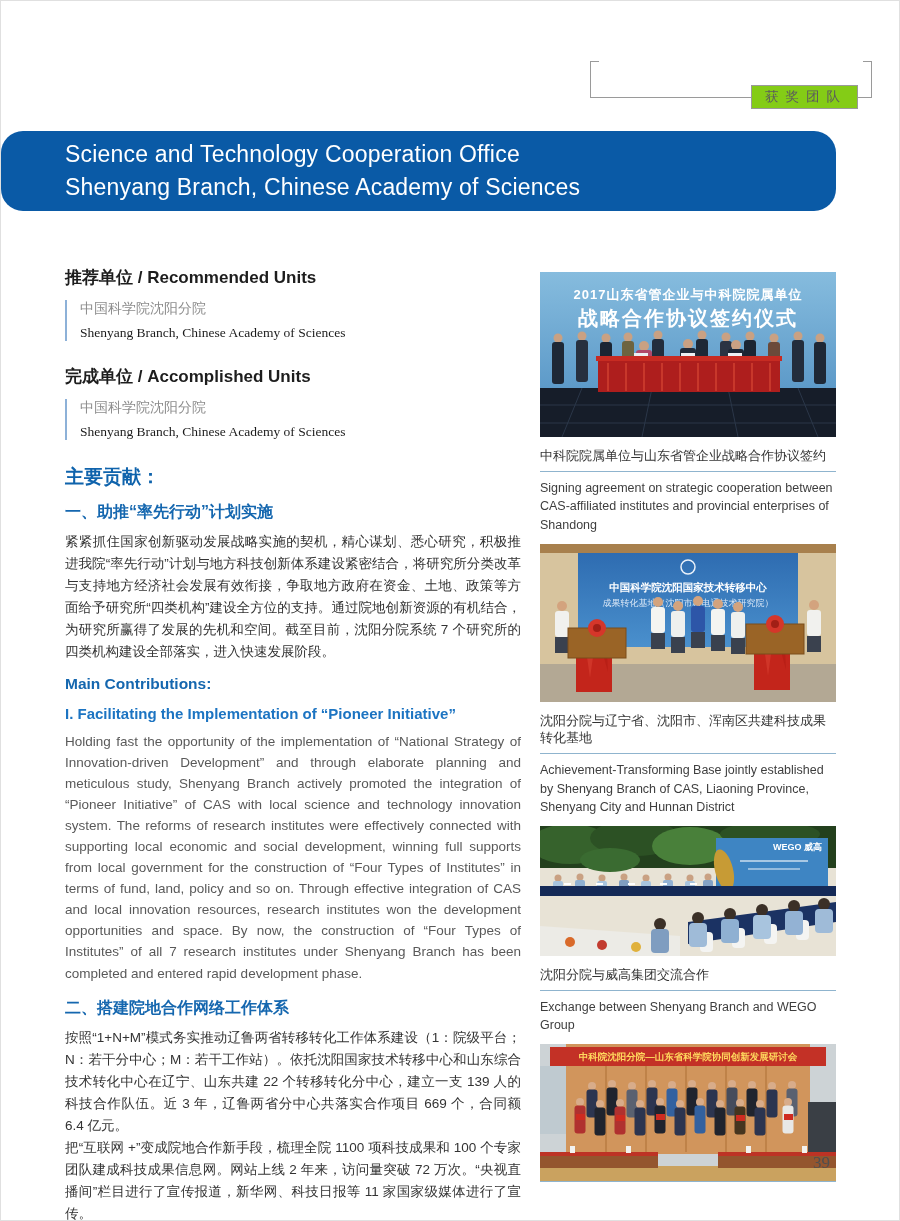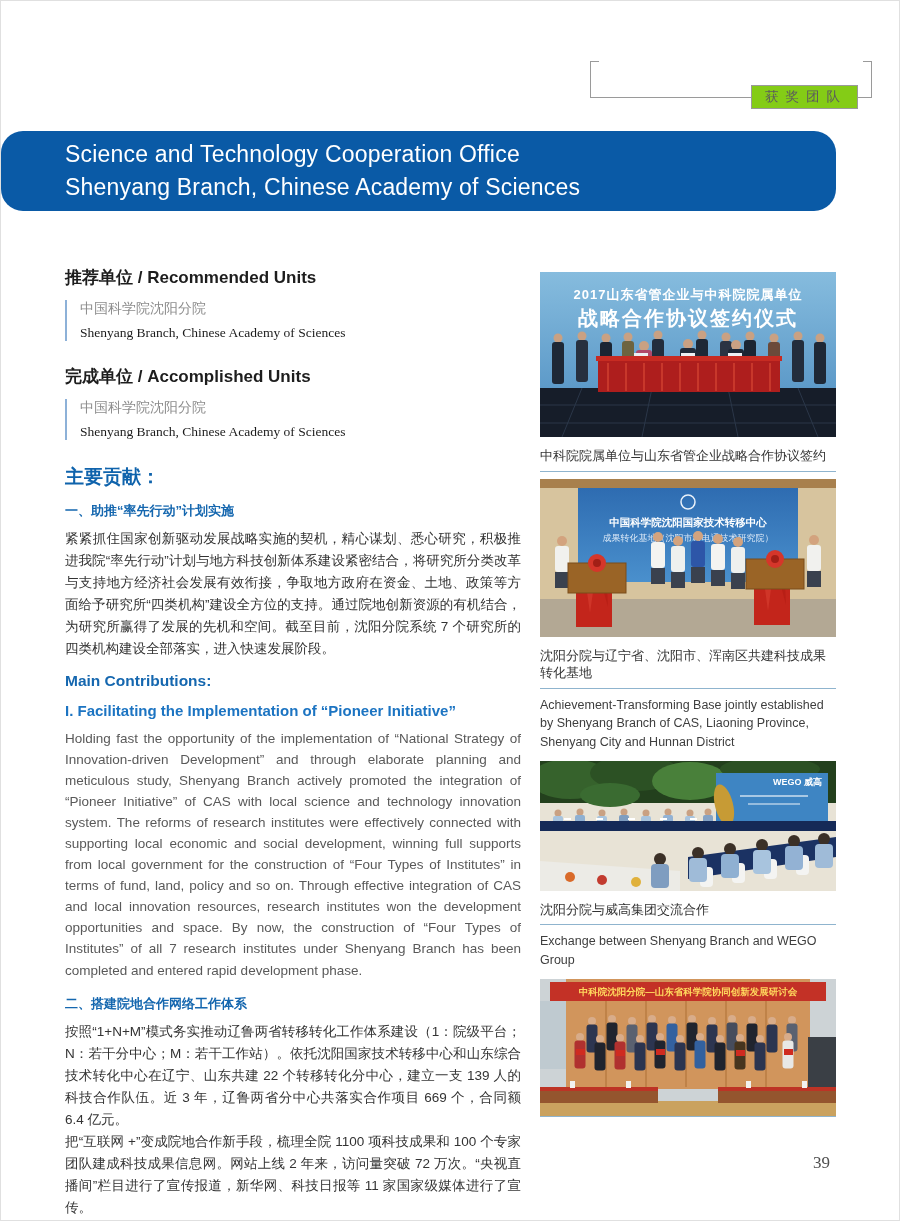--- a/index.html
+++ b/index.html
@@ -37,21 +37,21 @@
   .banner div { font-size:23px; line-height:33px; font-weight:400; letter-spacing:0.2px; }
 
   
   .left-col { position:absolute; left:65px; top:266px; width:456px; }
   .unit-heading { font-size:17px; font-weight:bold; color:#1d1d1d; margin-bottom:11px; }
   .unit-block { border-left:2px solid #8db1d8; padding-left:13px; margin-bottom:24px; }
   .unit-cn { font-size:14px; color:#8c8c8c; margin-bottom:7px; }
   .unit-en { font-family:"Liberation Serif", serif; font-size:13.5px; color:#1b1b1b; }
 
   .main-cn-heading { color:#0f63ac; font-size:19px; font-weight:bold; margin:4px 0 12px; }
-  .sub-cn { color:#1567af; font-size:13px; font-weight:bold; margin:0 0 8px; }
+  .sub-cn { color:#1567af; font-size:16px; font-weight:bold; margin:0 0 8px; }
   .body-cn { font-size:13.5px; color:#333333; line-height:1.63; text-align:justify; margin-bottom:12px; }
 
   .main-en-heading { color:#1567af; font-size:15.5px; font-weight:bold; margin:6px 0 12px; }
   .sub-en { color:#1c74c2; font-size:15px; font-weight:bold; margin:0 0 9px; }
   .body-en { font-size:13.5px; color:#595959; line-height:1.56; text-align:justify; margin-bottom:11px; }
 
   
   .right-col { position:absolute; left:540px; top:272px; width:296px; }
   .photo { display:block; width:296px; }
   .caption-cn { font-size:13px; color:#333333; margin:10px 0 6px; line-height:1.35; }
@@ -164,20 +164,21 @@
           <line x1="212" y1="91" x2="212" y2="119"></line>
             <line x1="230" y1="91" x2="230" y2="119"></line>
         </g>
         <rect x="94" y="81" width="14" height="3" fill="#eceff2"></rect>
         <rect x="141" y="81" width="14" height="3" fill="#eceff2"></rect>
         <rect x="188" y="81" width="14" height="3" fill="#eceff2"></rect>
       </g>
     </svg>
     <div class="caption-cn">中科院院属单位与山东省管企业战略合作协议签约</div>
     <hr class="caption-divider">
+    <div class="caption-en">Signing agreement on strategic cooperation between CAS-affiliated institutes and provincial enterprises of Shandong</div>
 
     <svg class="photo" width="296" height="158" viewBox="0 0 296 158" style="margin-top:4px;">
       <defs>
         <linearGradient id="p2scr" x1="0" y1="0" x2="0" y2="1">
           <stop offset="0" stop-color="#2e6cb1"></stop>
             <stop offset="1" stop-color="#4a90cd"></stop>
         </linearGradient>
         <g id="p2man">
           <circle cx="0" cy="0" r="5" fill="#d3a37e"></circle>
           <rect x="-7" y="5" width="14" height="26" rx="3" fill="currentColor"></rect>

